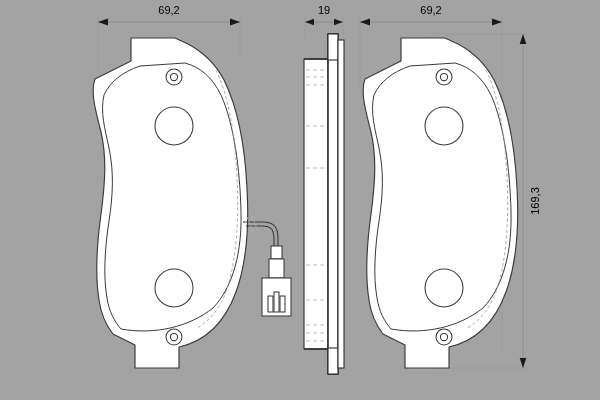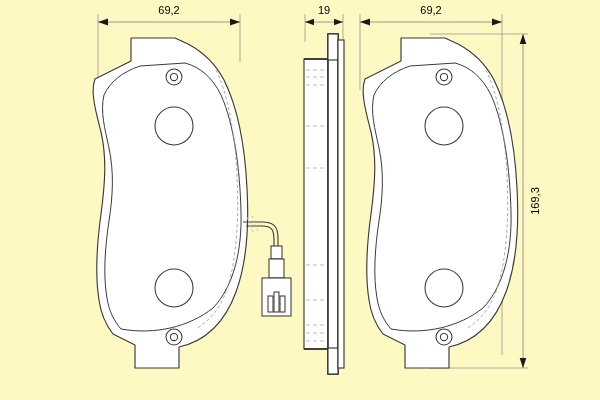--- a/index.html
+++ b/index.html
@@ -10,21 +10,21 @@
   body {
     width: 600px;
     height: 400px;
     overflow: hidden;
     font-family: "Liberation Sans", sans-serif;
   }
   #drawing-root {
     position: relative;
     width: 600px;
     height: 400px;
-    background: #fef9c3;
+    background: #a3a3a3;
   }
   svg#technical-drawing {
     display: block;
     width: 600px;
     height: 400px;
   }
   .dim-text {
     font-family: "Liberation Sans", sans-serif;
     font-size: 11px;
     fill: #000000;

